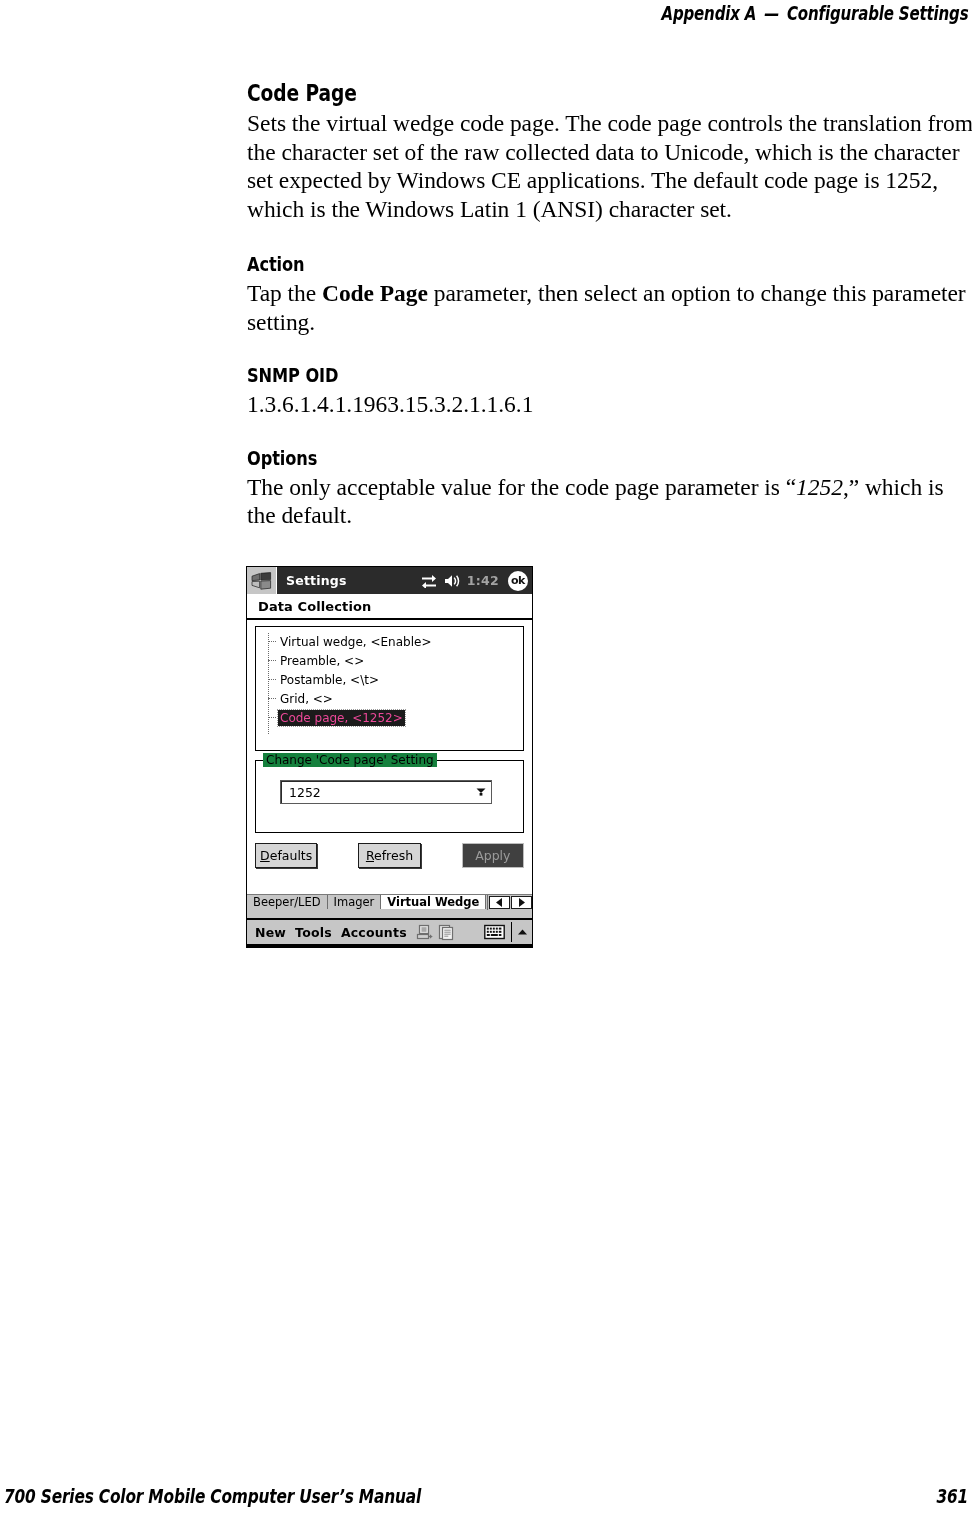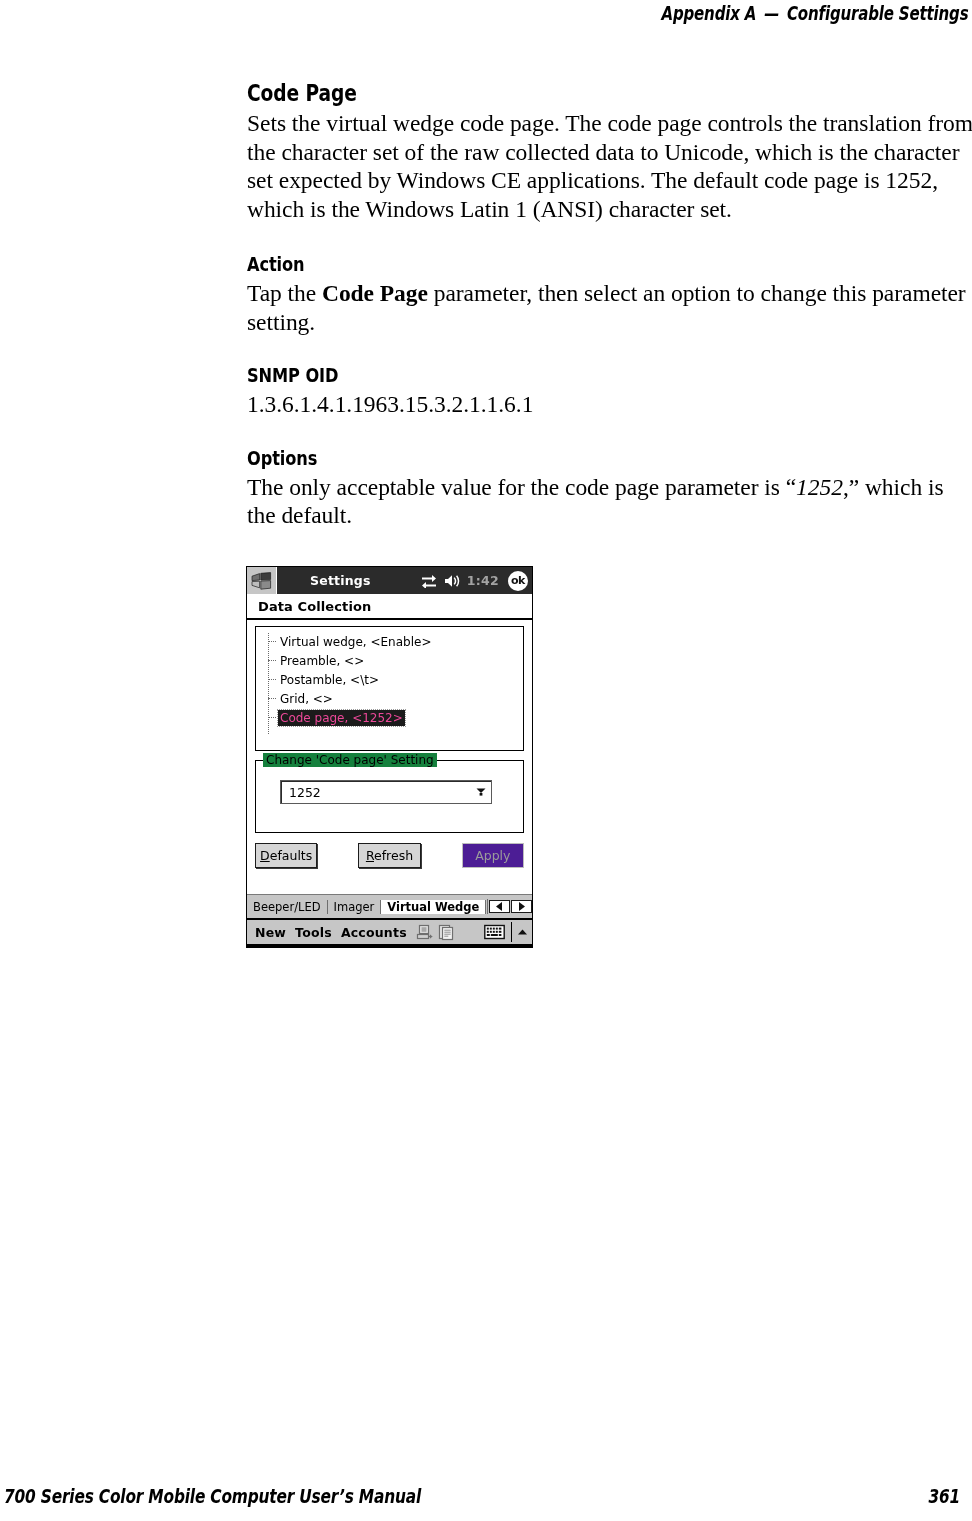--- a/index.html
+++ b/index.html
@@ -87,21 +87,20 @@
     overflow: hidden;
   }
 
   
   .pda-titlebar {
     height: 27px;
     background: #2b2b2b;
     display: flex;
     align-items: center;
     position: relative;
-    gap: 24px;
   }
   .winlogo-cell {
     width: 30px;
     height: 27px;
     background: #c6c6c6;
     border-right: 1px solid #ffffff;
     display: flex;
     align-items: center;
     justify-content: center;
     box-sizing: border-box;
@@ -254,36 +253,36 @@
     font-size: 12.5px;
     box-sizing: border-box;
   }
   .btn-defaults { width: 66px; }
   .btn-refresh { width: 66px; margin-left: 41px; }
   .btn-apply {
     width: 66px;
     margin-left: 41px;
     color: #9b9b9b;
     border-color: #bdbdbd;
-    background: #4c1d95;
+    background: #404040;
     box-shadow: none;
   }
   .btn u { text-decoration: underline; }
 
   
   .tab-strip {
     position: absolute;
     left: 0;
     right: 0;
     bottom: 29px;
     height: 23px;
     background: #c6c6c6;
     border-top: 1px solid #7a7a7a;
     display: flex;
-    align-items: center;
+    align-items: flex-start;
   }
   .tab {
     display: flex;
     align-items: center;
     padding: 0 6px;
     font-size: 11.5px;
     border-right: 1px solid #6e6e6e;
     background: #c6c6c6;
     white-space: nowrap;
   }
@@ -344,21 +343,21 @@
     background: #000000;
     margin: 0 5px 0 6px;
   }
 
   
   .footer {
     position: absolute;
     left: 0;
     bottom: 14px;
     width: 972px;
-    padding: 0 12px 0 4px;
+    padding: 0 4px 0 4px;
     box-sizing: border-box;
     display: flex;
     justify-content: space-between;
     align-items: baseline;
     font-family: "DejaVu Sans Condensed", "Liberation Sans Narrow", "Liberation Sans", sans-serif;
     font-weight: bold;
     font-style: italic;
     font-size: 19px;
     letter-spacing: -0.2px;
   }

